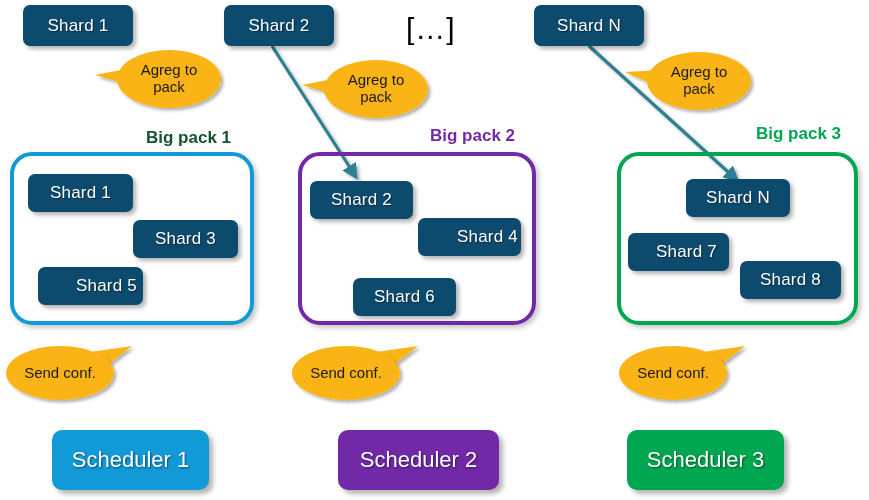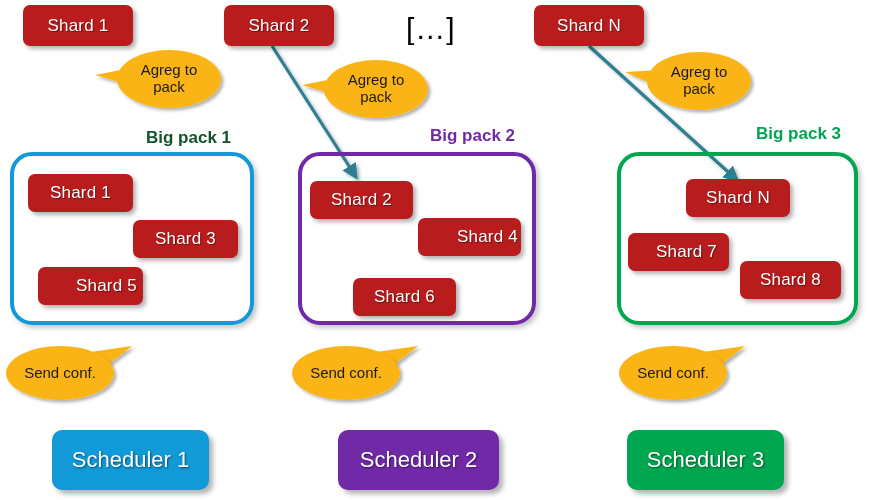--- a/index.html
+++ b/index.html
@@ -22,21 +22,21 @@
     position: absolute;
     left: 0;
     top: 0;
     width: 869px;
     height: 500px;
     pointer-events: none;
   }
   
   .shard {
     position: absolute;
-    background: #b91c1c;
+    background: #0c4a6e;
     color: #ffffff;
     border-radius: 7px;
     display: flex;
     align-items: center;
     justify-content: center;
     font-size: 17px;
     letter-spacing: 0.2px;
     text-shadow: 1px 1px 1px rgba(0,0,0,0.45);
     box-shadow: 3px 3px 4px rgba(0,0,0,0.30);
     box-sizing: border-box;

